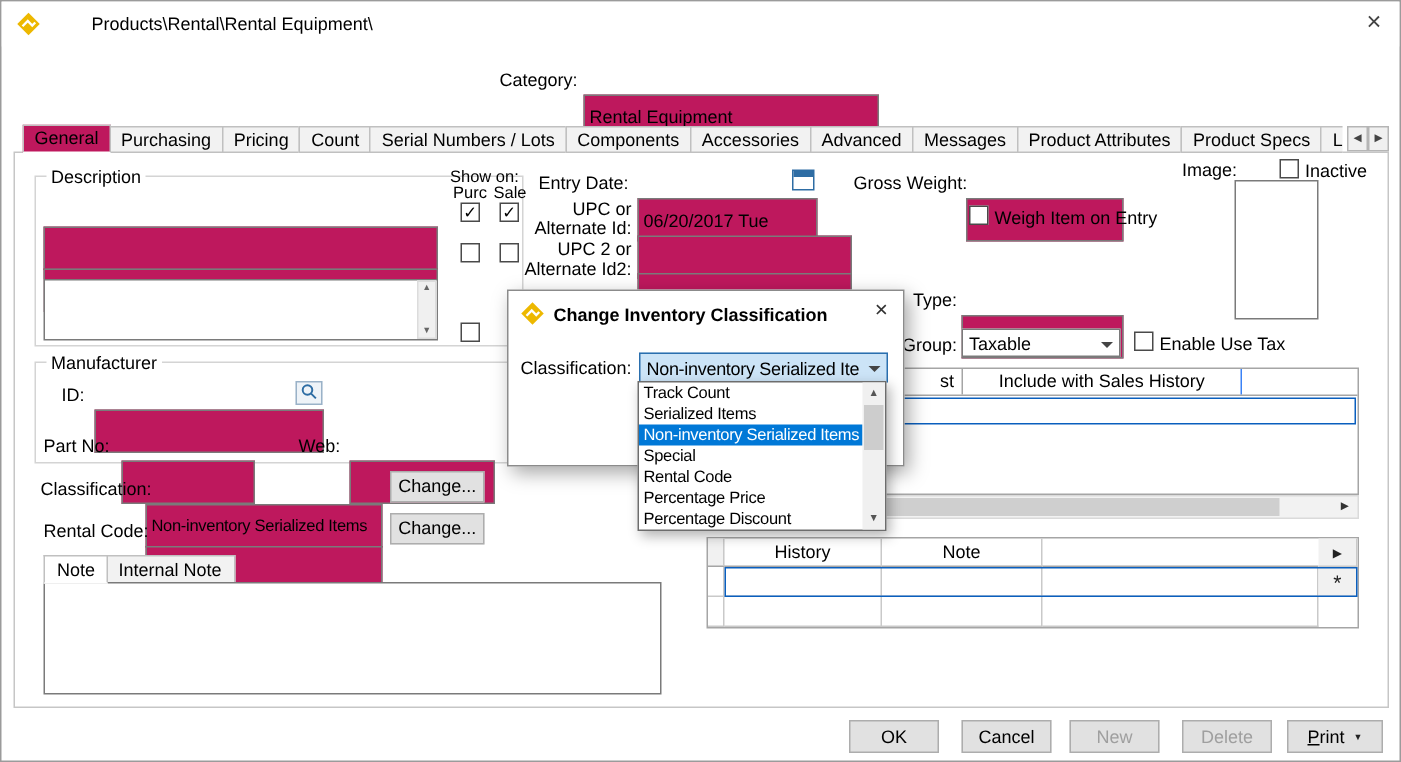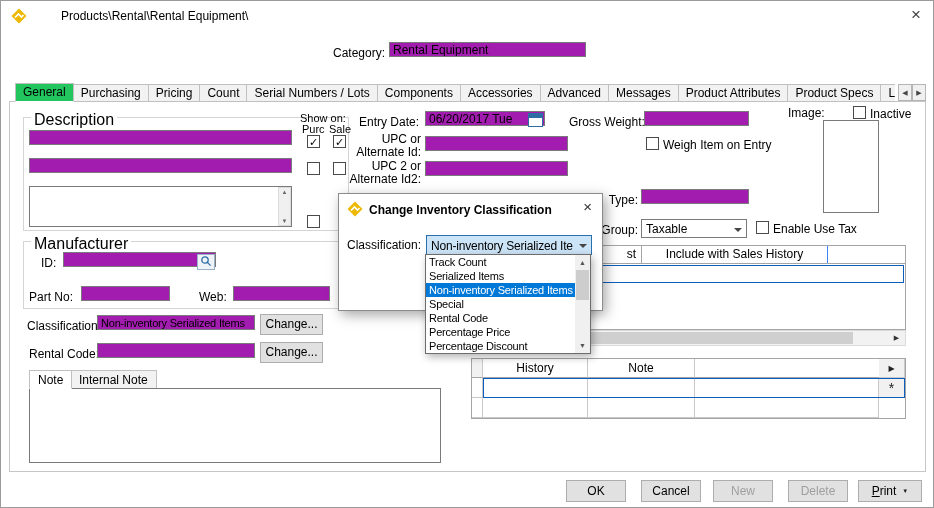--- a/index.html
+++ b/index.html
@@ -1,33 +1,33 @@
 <!DOCTYPE html>
 <html><head>
 <meta charset="utf-8">
 <style>
   *{margin:0;padding:0;box-sizing:border-box;}
   body{width:934px;height:508px;font-family:"Liberation Sans",sans-serif;font-size:12px;color:#000;background:#fff;}
   .window{position:relative;width:934px;height:508px;border:1px solid #9b9b9b;background:#fff;overflow:hidden;}
   .lbl{position:absolute;white-space:nowrap;font-size:12px;}
   .r{text-align:right;}
   .s11{font-size:11px;}
-  .tb{position:absolute;height:15px;border:1px solid #7a7a7a;background:#a21caf;font:12px "Liberation Sans",sans-serif;padding:0 3px;}
+  .tb{position:absolute;height:29px;border:1px solid #7a7a7a;background:#be185d;font:12px "Liberation Sans",sans-serif;padding:0 3px;margin-top:21px;}
   .tight{font-size:11px;letter-spacing:-0.2px;}
   .boxd{position:absolute;border:1px solid #7a7a7a;background:#fff;}
   .cb{position:absolute;width:13px;height:13px;border:1px solid #4a4a4a;background:#fff;text-align:center;}
   .cb .chk{display:block;font-size:11px;line-height:12px;}
   .grp{position:absolute;border:1px solid #d4d4d4;}
-  .glabel{position:absolute;background:#fff;padding:0 3px;white-space:nowrap;font-size:16px;}
+  .glabel{position:absolute;background:#fff;padding:0 3px;white-space:nowrap;font-size:12px;}
   .btn{position:absolute;height:22px;background:#e1e1e1;border:1px solid #adadad;text-align:center;line-height:20px;font-size:12px;}
   .btn.disabled{color:#9f9f9f;}
   .tabpage{position:absolute;left:8px;top:100px;width:917px;height:371px;border:1px solid #c6c6c6;}
   .tabstrip{position:absolute;left:14px;top:82px;width:880px;height:19px;display:flex;align-items:flex-end;overflow:hidden;z-index:2;}
   .tab{flex:0 0 auto;height:18px;line-height:17px;padding:0 7px;background:#f2f2f2;border:1px solid #c0c0c0;margin-right:-1px;white-space:nowrap;font-size:12px;}
-  .tab.active{height:19px;background:#22c55e;border-bottom-color:#fff;position:relative;z-index:3;}
+  .tab.active{height:19px;background:#be185d;border-bottom-color:#fff;position:relative;z-index:3;}
   .tsbtn{position:absolute;width:14px;height:17px;background:#f0f0f0;border:1px solid #b5b5b5;text-align:center;font-size:7px;line-height:16px;color:#444;z-index:2;}
   .combo{position:absolute;border:1px solid #7a7a7a;background:#fff;}
   .combo .cval{position:absolute;left:4px;top:2px;white-space:nowrap;font-size:12px;overflow:hidden;}
   .carrow{position:absolute;right:4px;top:8px;width:0;height:0;border-left:4px solid transparent;border-right:4px solid transparent;border-top:4px solid #444;}
   .cal{position:absolute;width:15px;height:14px;border:1px solid #2e6da4;background:#fff;}
   .cal::before{content:"";display:block;height:4px;background:#2e6da4;}
   .sbtn{position:absolute;width:18px;height:16px;background:#eef3f8;border:1px solid #9ab2c8;text-align:center;line-height:12px;}
   .ms{position:absolute;width:13px;background:#f0f0f0;border:1px solid #dcdcdc;font-size:6px;color:#666;text-align:center;}
   .ms .u{position:absolute;top:1px;left:0;right:0;}
   .ms .d{position:absolute;bottom:1px;left:0;right:0;}

